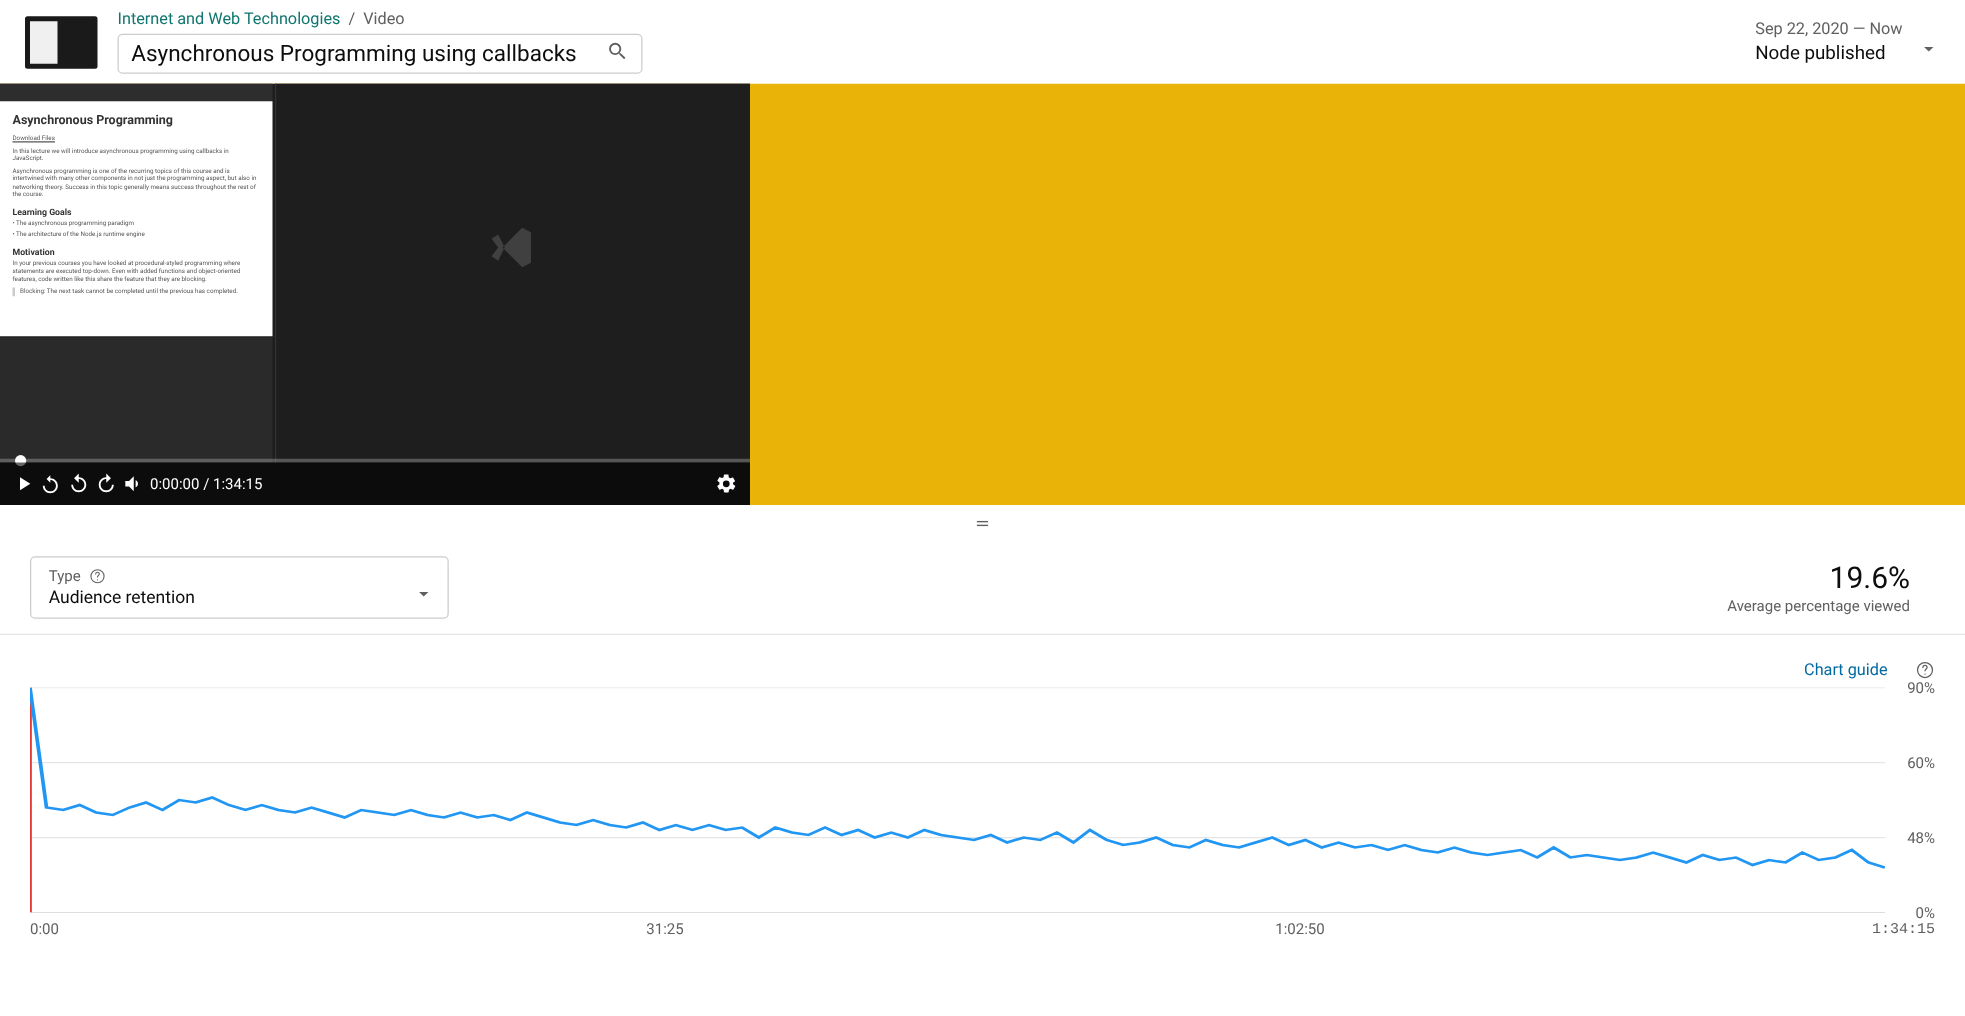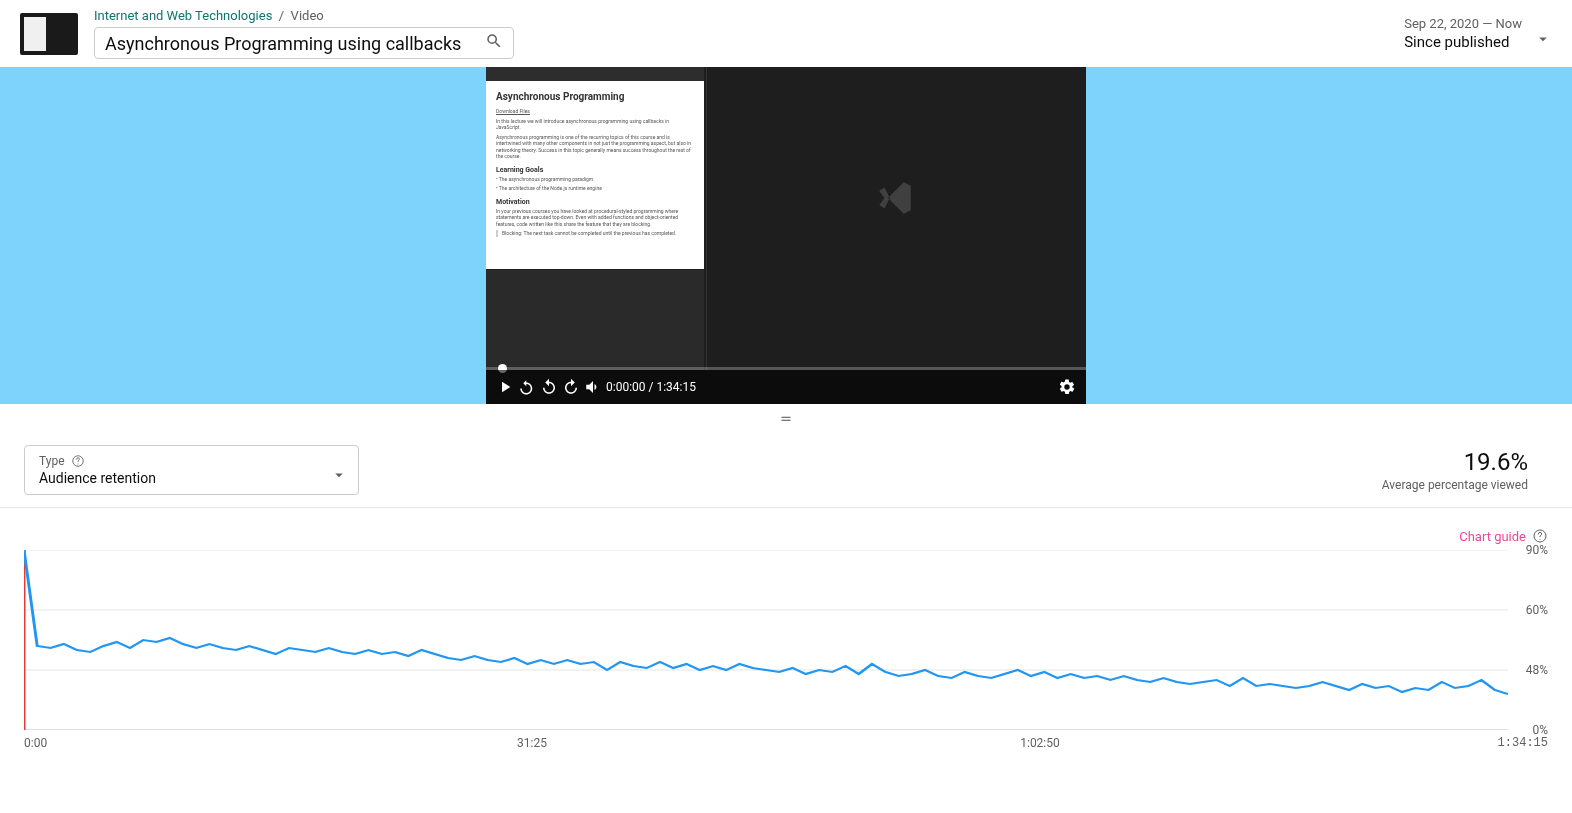--- a/index.html
+++ b/index.html
@@ -12,21 +12,21 @@
 .breadcrumb { font-size: 13px; color: #606060; margin-bottom: 4px; }
 .breadcrumb a { color: #0f766e; text-decoration: none; }
 .title-search { display:inline-flex; align-items:center; border:1px solid #ccc; border-radius:4px; padding:4px 10px; gap:24px; }
 .title-search .title { font-size:18px; font-weight:400; }
 .title-search svg { width:18px; height:18px; fill:#606060; }
 .date-range { text-align:left; color:#606060; font-size:13px; padding-right:30px; position:relative; }
 .date-range .since { font-size:15px; color:#0d0d0d; margin-top:2px; }
 .date-range .chev { position:absolute; right:0; top:14px; }
 .chev svg { width:18px; height:18px; fill:#606060; }
 
-.video-area { background:#7dd3fc; padding:0; display:flex; flex-direction:column; align-items:center; }
+.video-area { background:#eab308; padding:0; display:flex; flex-direction:column; }
 .player { width:600px; height:337px; background:#1e1e1e; position:relative; }
 .player-doc { position:absolute; left:0; top:14px; width:218px; height:188px; background:#fff; padding:10px; font-size:6px; color:#333; }
 .player-doc h1 { font-size:10px; font-weight:700; margin-bottom:6px; }
 .player-doc h2 { font-size:7px; font-weight:700; margin:6px 0 2px; }
 .player-doc p { font-size:5px; color:#555; line-height:1.3; margin-bottom:3px; }
 .player-top { position:absolute; left:0; top:0; width:218px; height:14px; background:#2d2d2d; }
 .player-bottom-panel { position:absolute; left:0; bottom:34px; width:218px; height:100px; background:#2a2a2a; }
 .player-right-panel { position:absolute; right:0; top:0; width:380px; height:303px; background:#1e1e1e; border-left:1px solid #333; }
 .vscode-logo { position:absolute; right:170px; top:110px; width:42px; height:42px; opacity:0.15; }
 .vscode-logo svg { width:100%; height:100%; fill:#fff; }
@@ -46,21 +46,21 @@
 .type-select .lbl { font-size:12px; color:#606060; display:flex; align-items:center; gap:6px; }
 .type-select .lbl svg { width:14px; height:14px; fill:none; stroke:#606060; stroke-width:1.5; }
 .type-select .val { font-size:14px; margin-top:2px; }
 .type-select .chev { position:absolute; right:10px; top:20px; }
 .metric { text-align:right; margin-left:auto; padding:0 20px; }
 .metric + .metric { margin-left:0; }
 .metric .num { font-size:24px; font-weight:400; }
 .metric .lbl { font-size:12px; color:#606060; margin-top:2px; }
 
 .chart-section { padding:20px 24px 10px; }
-.chart-guide { text-align:right; font-size:13px; color:#ec4899; display:flex; justify-content:flex-end; align-items:center; gap:6px; margin-bottom:6px; }
+.chart-guide { text-align:right; font-size:13px; color:#0369a1; display:flex; justify-content:flex-end; align-items:center; gap:22px; margin-bottom:6px; }
 .chart-guide svg { width:16px; height:16px; fill:none; stroke:#606060; stroke-width:1.5; }
 .chart-wrap { position:relative; height:180px; display:flex; }
 .chart-svg-holder { flex:1; position:relative; }
 .y-labels { width:40px; position:relative; font-size:12px; color:#606060; }
 .y-labels span { position:absolute; right:0; transform:translateY(-50%); }
 .x-labels { display:flex; font-size:12px; color:#606060; margin-top:6px; padding-right:40px; }
 svg.chart { width:100%; height:100%; }
 .grid-line { stroke:#e5e5e5; stroke-width:1; }
 .axis-line { stroke:#bdbdbd; stroke-width:1; }
 .ret-line { stroke:#2196f3; stroke-width:2; fill:none; }
@@ -83,21 +83,21 @@
       <span class="title">Asynchronous Programming using callbacks</span>
       <span>
         <svg viewBox="0 0 24 24">
             <path d="M15.5 14h-.79l-.28-.27A6.471 6.471 0 0016 9.5 6.5 6.5 0 109.5 16c1.61 0 3.09-.59 4.23-1.57l.27.28v.79l5 4.99L20.49 19l-4.99-5zm-6 0C7.01 14 5 11.99 5 9.5S7.01 5 9.5 5 14 7.01 14 9.5 11.99 14 9.5 14z"></path>
           </svg>
       </span>
     </div>
   </div>
   <div class="date-range">
     <div>Sep 22, 2020 — Now</div>
-    <div class="since">Since published</div>
+    <div class="since">Node published</div>
     <span class="chev">
       <svg viewBox="0 0 24 24">
           <path d="M7 10l5 5 5-5z"></path>
         </svg>
     </span>
   </div>
 </div>
 
 <div class="video-area">
   <div class="player">

